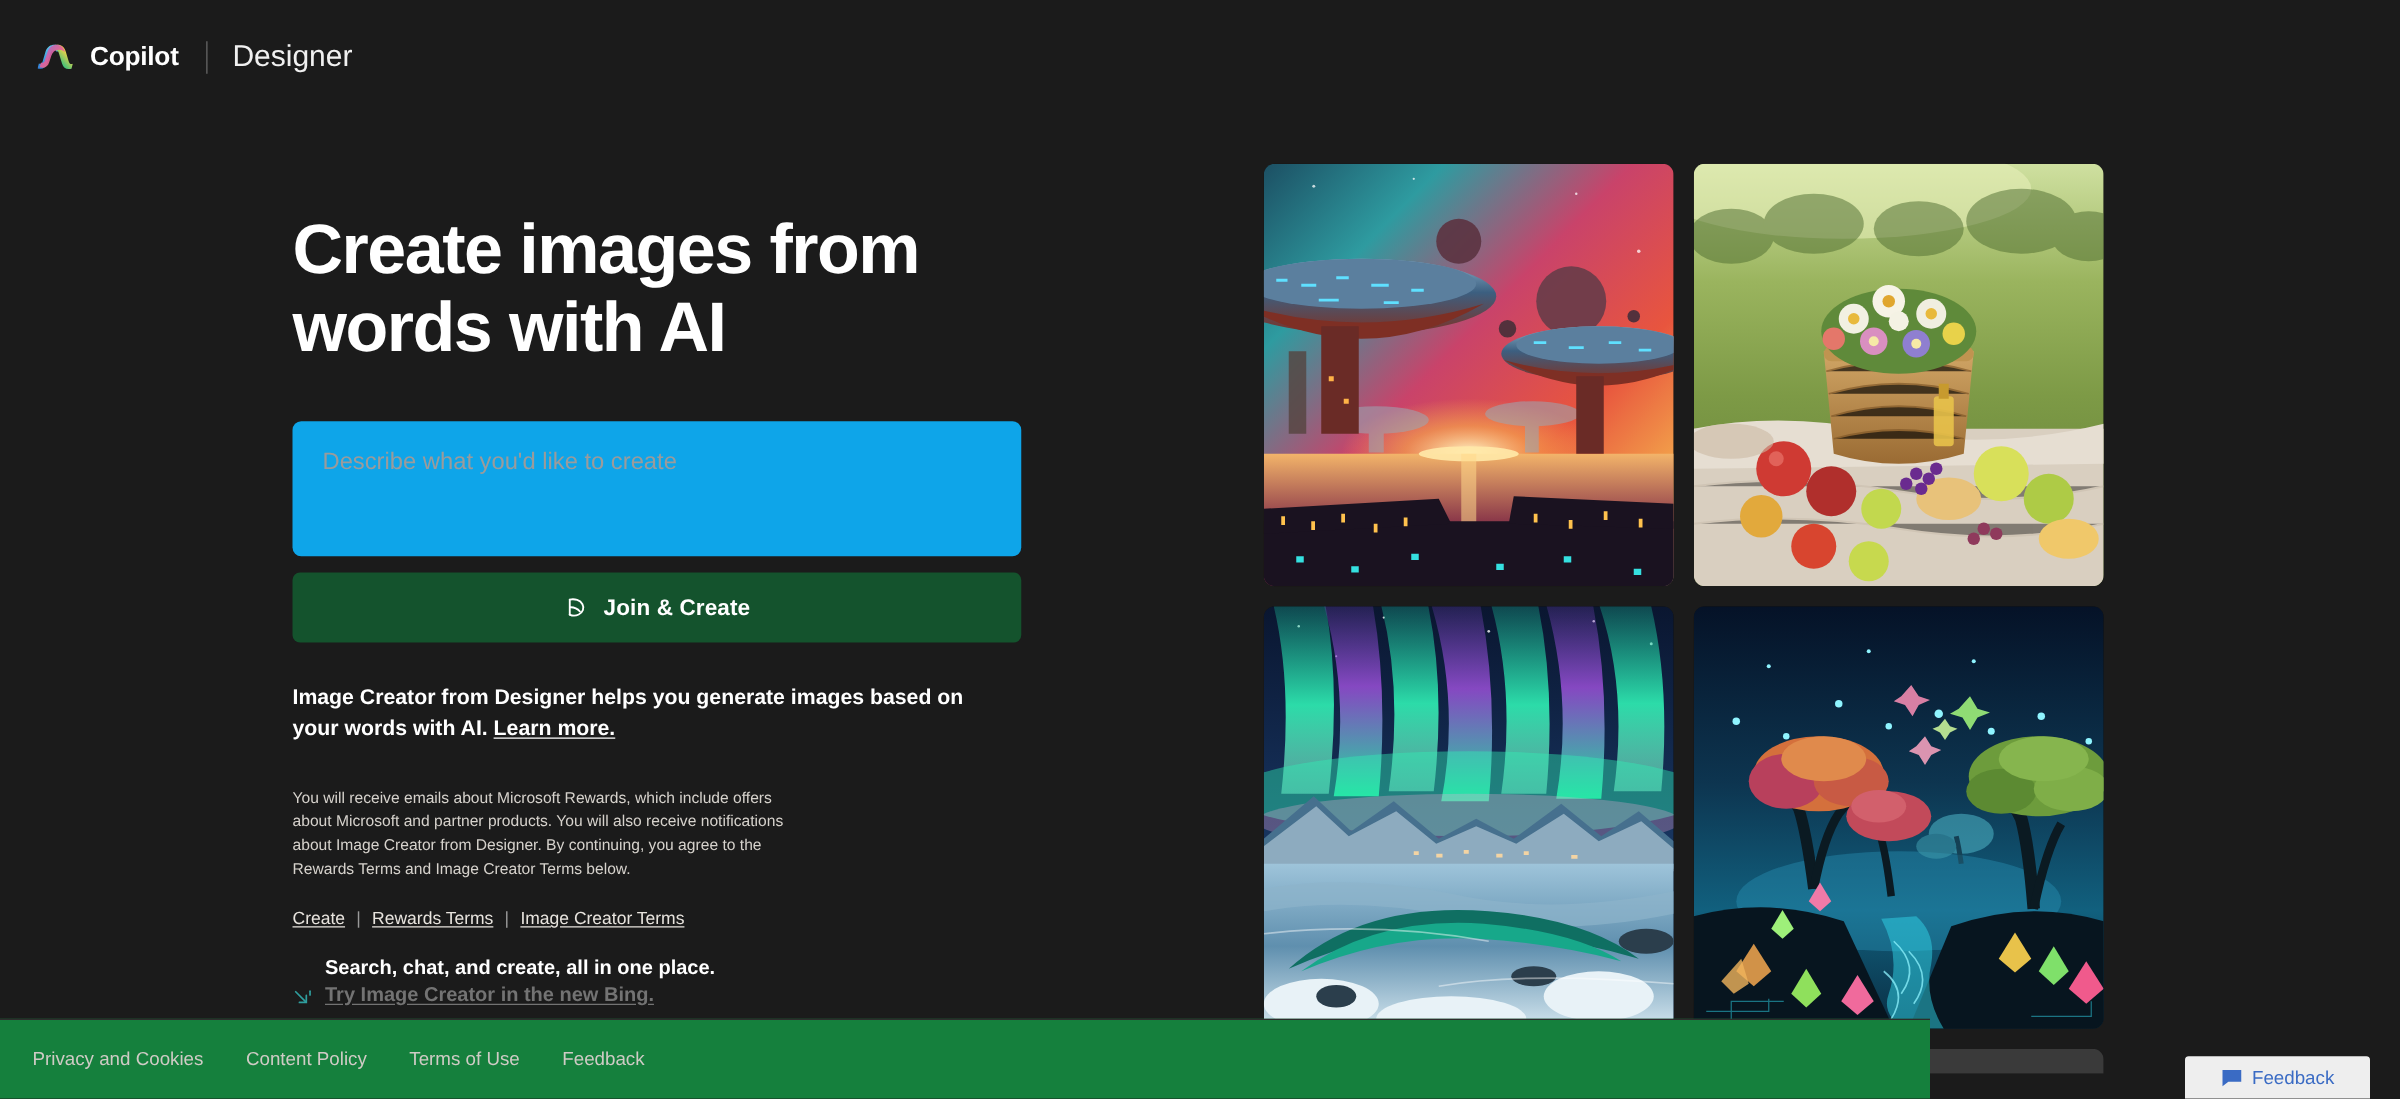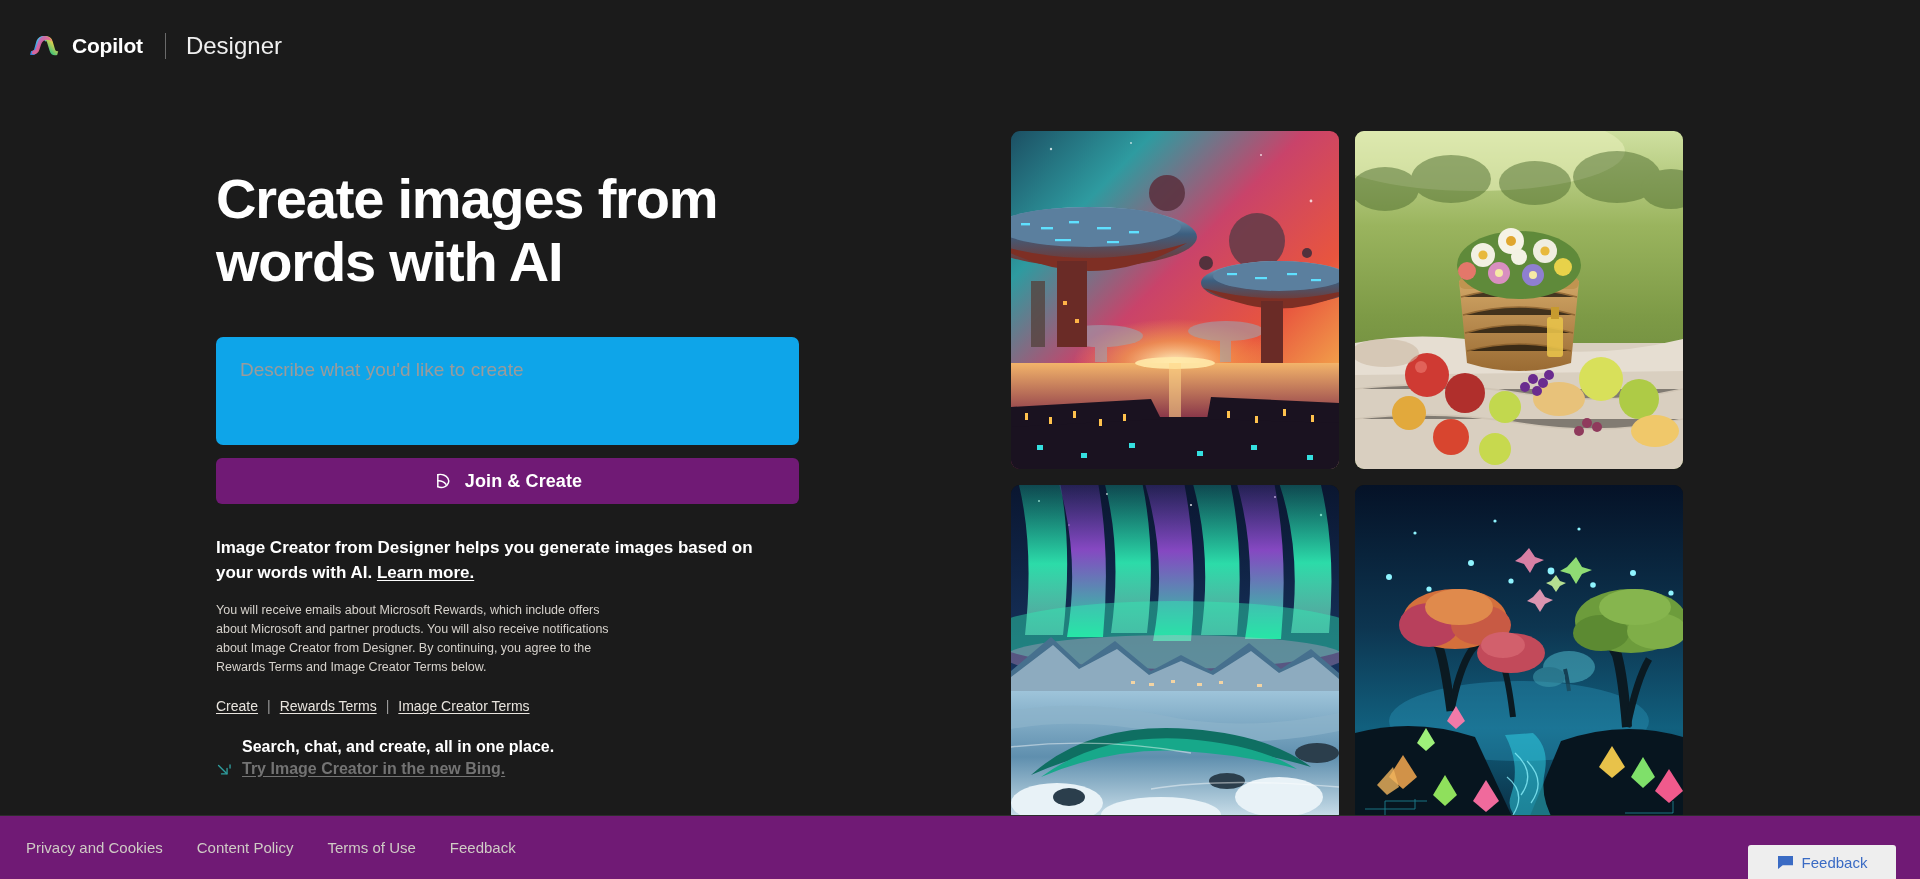--- a/index.html
+++ b/index.html
@@ -26,21 +26,21 @@
   }
   .brand-divider {
     width: 1px; height: 26px; background: #6a6a6a;
     margin: 0 20px 0 22px;
   }
   .app-name { color: #f0f0f0; font-size: 24px; font-weight: 400; }
 
   
   .left-col {
     position: absolute;
-    left: 216px; top: 168px;
+    left: 234px; top: 168px;
     width: 600px;
   }
   .hero-title {
     color: #ffffff;
     font-size: 56px;
     font-weight: bold;
     line-height: 1.12;
     letter-spacing: -1.2px;
     width: 600px;
   }
@@ -54,22 +54,22 @@
     font-size: 19px;
     color: #202020;
     resize: none;
     outline: none;
     display: block;
   }
   .prompt-box::placeholder { color: #9b9b9b; }
 
   .join-btn {
     margin-top: 13px;
-    width: 583px; height: 46px;
-    background: #701a75;
+    width: 583px; height: 56px;
+    background: #14532d;
     border: none; border-radius: 6px;
     display: flex; align-items: center; justify-content: center;
     gap: 11px;
     cursor: pointer;
   }
   .join-btn-label {
     color: #ffffff; font-size: 18px; font-weight: bold;
     letter-spacing: 0.1px;
   }
   .designer-icon { width: 21px; height: 21px; display: block; }
@@ -82,21 +82,21 @@
     font-weight: bold;
     line-height: 1.42;
   }
   .blurb a {
     color: #ffffff;
     text-decoration: underline;
     text-underline-offset: 2px;
   }
 
   .fineprint {
-    margin-top: 16px;
+    margin-top: 34px;
     width: 400px;
     color: #d6d2cc;
     font-size: 12.5px;
     line-height: 1.53;
   }
 
   .legal-links {
     margin-top: 21px;
     display: flex; align-items: center;
     font-size: 14px;
@@ -141,22 +141,22 @@
   .tile-partial > div {
     width: 328px; height: 20px;
     border-radius: 9px 9px 0 0;
     overflow: hidden;
   }
 
   
   .footer {
     position: absolute;
     left: 0; bottom: 0;
-    width: 1920px; height: 64px;
-    background: #701a75;
+    width: 1544px; height: 64px;
+    background: #15803d;
     border-top: 1px solid #2d2d2d;
     display: flex; align-items: center;
     padding-left: 26px;
     gap: 34px;
   }
   .footer a {
     color: #cfcbc5; font-size: 15px; text-decoration: none;
   }
 
   .feedback-btn {

